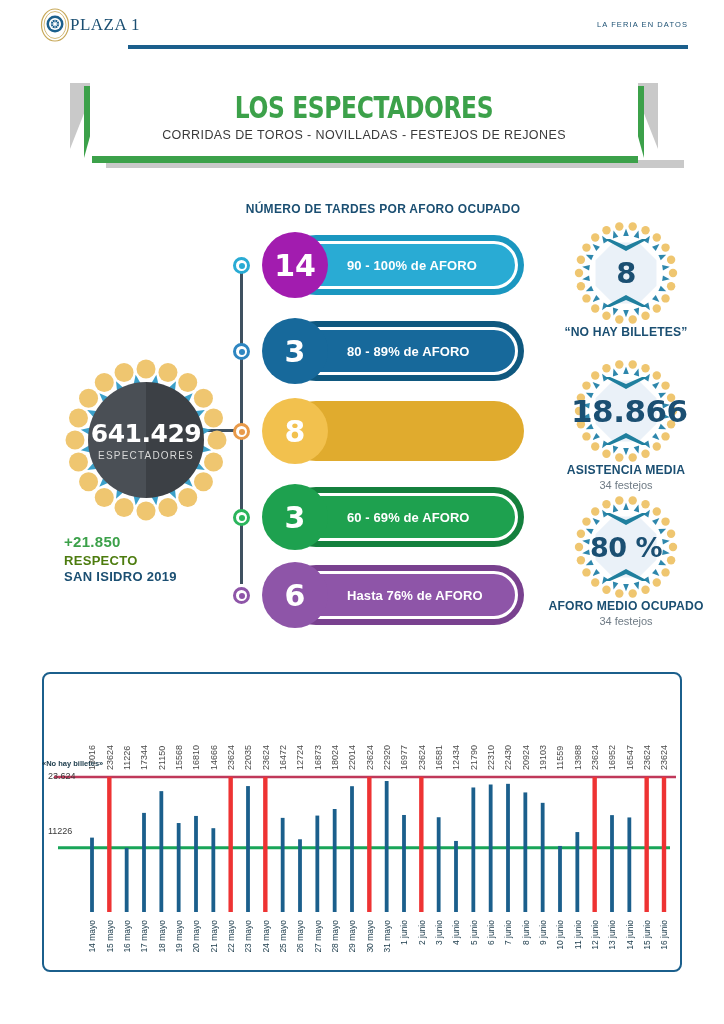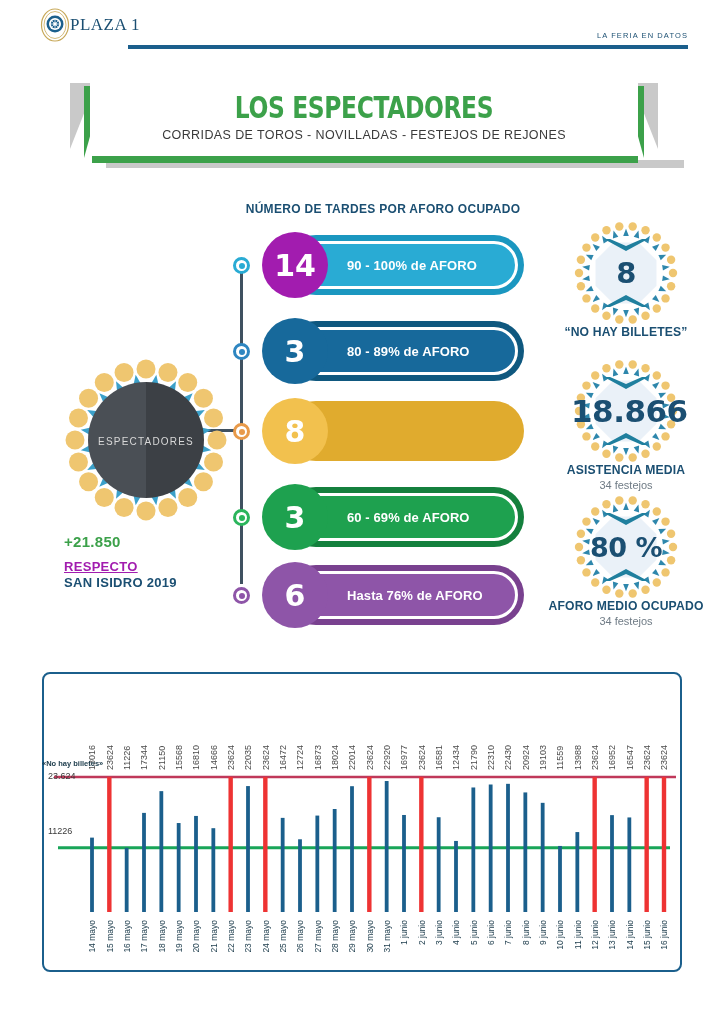--- a/index.html
+++ b/index.html
@@ -18,21 +18,21 @@
   .logo-text {
     font-family: "Liberation Serif", serif;
     font-size: 17px; letter-spacing: 0.5px;
     color: #1b4f72; font-weight: 400;
   }
   .header-rule {
     position: absolute; left: 128px; top: 45px; width: 560px; height: 4px;
     background: #1b5f8c;
   }
   .header-tag {
-    position: absolute; right: 36px; top: 31px;
+    position: absolute; right: 36px; top: 20px;
     font-size: 7.5px; letter-spacing: 1.1px; color: #1b4f72;
   }
 
   
   .banner { position: absolute; left: 70px; top: 80px; width: 588px; height: 92px; }
   .banner-shadow-l {
     position: absolute; left: 0; top: 3px;
     width: 0; height: 0;
     border-left: 26px solid #c9c9c9;
     border-right: 0 solid transparent;
@@ -140,21 +140,21 @@
   .bigcircle-cap {
     font-size: 10px; color: #d8d8d8; letter-spacing: 1.2px; margin-top: 2px;
   }
   .bigcircle-conn {
     position: absolute; left: 196px; top: 429px; width: 44px; height: 3px;
     background: #3f5160;
   }
 
   .delta-block { position: absolute; left: 64px; top: 533px; width: 170px; }
   .delta-num { font-size: 15px; font-weight: 700; color: #3ca14a; letter-spacing: 0.3px; }
-  .delta-l1 { font-size: 13px; font-weight: 700; color: #a21caf; letter-spacing: 0.3px; margin-top: 9px; text-decoration: underline; }
+  .delta-l1 { font-size: 13px; font-weight: 700; color: #4d7c0f; letter-spacing: 0.3px; margin-top: 3px; }
   .delta-l2 { font-size: 13px; font-weight: 700; color: #1b4f72; letter-spacing: 0.3px; margin-top: 1px; }
 
   
   .stat { position: absolute; width: 178px; left: 537px; text-align: center; }
   .stat-medal { position: relative; width: 110px; height: 110px; margin: 0 auto; }
   .stat-value {
     position: absolute; left: 0; right: 0; top: 50%; transform: translateY(-50%);
     font-family: "DejaVu Sans", sans-serif;
     font-weight: 700; color: #1b4f72; letter-spacing: -0.5px;
   }
@@ -311,20 +311,21 @@
           <polygon points="24.19356940356773,112.96337298281009 31.641821015989954,104.61975893151197 35.321667418718924,111.84186414015318" fill="#3ba0c9"></polygon>
           <polygon points="17.812569520720917,93.32467469265524 27.47459628807768,87.69106250633544 28.74258494372439,95.6968278015156" fill="#3ba0c9"></polygon>
           <polygon points="17.81256952072091,72.67532530734478 28.74258494372438,70.30317219848442 27.474596288077677,78.30893749366457" fill="#3ba0c9"></polygon>
           <polygon points="24.19356940356772,53.036627017189915 35.32166741871892,54.158135859846816 31.64182101598995,61.380241068488026" fill="#3ba0c9"></polygon>
           <polygon points="36.330952441687856,36.33095244168787 46.56783728124581,40.83634213633119 40.83634213633118,46.56783728124582" fill="#3ba0c9"></polygon>
           <polygon points="53.0366270171899,24.19356940356773 61.38024106848802,31.641821015989954 54.1581358598468,35.321667418718924" fill="#3ba0c9"></polygon>
           <polygon points="72.67532530734476,17.812569520720917 78.30893749366456,27.47459628807768 70.3031721984844,28.742584943724392" fill="#3ba0c9"></polygon>
         </svg>
     </div>
     <div class="bigcircle-core">
+      <div class="bigcircle-num">641.429</div>
       <div class="bigcircle-cap">ESPECTADORES</div>
     </div>
   </div>
 
   <div class="delta-block">
     <div class="delta-num">+21.850</div>
     <div class="delta-l1">RESPECTO</div>
     <div class="delta-l2">SAN ISIDRO 2019</div>
   </div>
 

